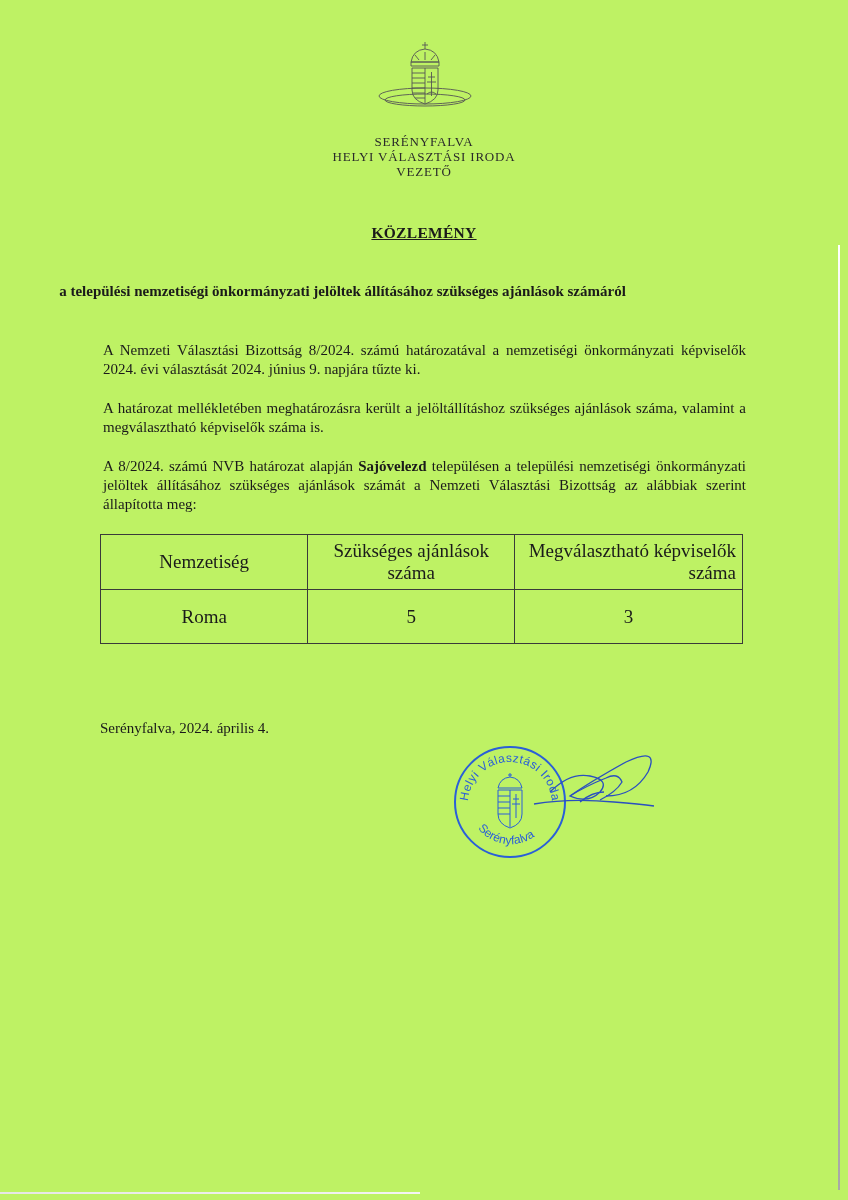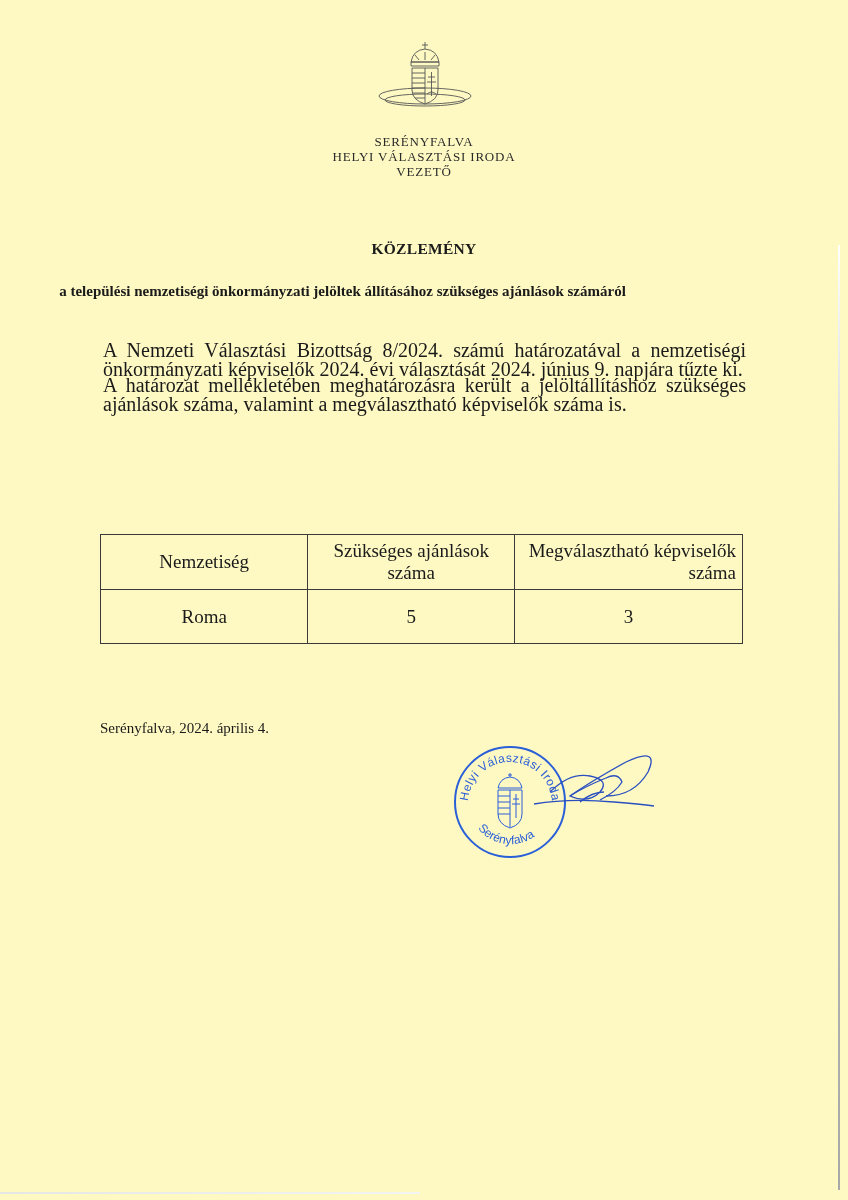--- a/index.html
+++ b/index.html
@@ -1,27 +1,27 @@
 <!DOCTYPE html>
 <html><head>
 <meta charset="utf-8">
 <style>
   html, body { margin: 0; padding: 0; background: #ffffff; }
   body { width: 848px; height: 1200px; position: relative; overflow: hidden;
          font-family: "Liberation Serif", serif; color: #1a1a1a; }
-  .page { position: absolute; left: 0; top: 0; width: 848px; height: 1200px; background: #fef9c3; }
+  .page { position: absolute; left: 0; top: 0; width: 848px; height: 1200px; background: #bef264; }
   .crest { position: absolute; left: 375px; top: 40px; width: 100px; height: 75px; }
   .header { position: absolute; left: 0; width: 848px; text-align: center; font-size: 13px;
             letter-spacing: 0.8px; line-height: 15px; color: #2a2a2a; }
   .header div { white-space: nowrap; }
-  .title { position: absolute; left: 0; top: 240px; width: 848px; text-align: center;
-           font-weight: bold; font-size: 15.5px; letter-spacing: 0.3px; }
+  .title { position: absolute; left: 0; top: 224px; width: 848px; text-align: center;
+           font-weight: bold; font-size: 15.5px; letter-spacing: 0.3px; text-decoration: underline; }
   .subtitle { position: absolute; left: 0; top: 283px; width: 685px; text-align: center;
               font-weight: bold; font-size: 15px; }
-  .para { position: absolute; left: 103px; width: 643px; font-size: 20px; line-height: 19px;
+  .para { position: absolute; left: 103px; width: 643px; font-size: 15px; line-height: 19px;
           text-align: justify; }
   table.data { position: absolute; left: 100px; top: 534px; width: 643px; border-collapse: collapse;
                font-size: 19px; }
   table.data td { border: 1px solid #3a3a3a; text-align: center; vertical-align: middle; padding: 0 6px; }
   table.data tr.head td { height: 54px; }
   table.data tr.body td { height: 53px; font-weight: normal; }
   .date { position: absolute; left: 100px; top: 720px; font-size: 15px; }
   .stamp { position: absolute; left: 450px; top: 740px; width: 120px; height: 120px; }
   .signature { position: absolute; left: 530px; top: 742px; width: 130px; height: 80px; }
   .signer { position: absolute; left: 527px; top: 807px; width: 160px; text-align: center;
@@ -63,21 +63,22 @@
   <div class="header" style="top:134px;">
     <div>SERÉNYFALVA</div>
     <div>HELYI VÁLASZTÁSI IRODA</div>
     <div>VEZETŐ</div>
   </div>
 
   <div class="title">KÖZLEMÉNY</div>
   <div class="subtitle">a települési nemzetiségi önkormányzati jelöltek állításához szükséges ajánlások számáról</div>
 
   <div class="para" style="top:341px;">A Nemzeti Választási Bizottság 8/2024. számú határozatával a nemzetiségi önkormányzati képviselők 2024. évi választását 2024. június 9. napjára tűzte ki.</div>
-  <div class="para" style="top:376px;">A határozat mellékletében meghatározásra került a jelöltállításhoz szükséges ajánlások száma, valamint a megválasztható képviselők száma is.</div>
+  <div class="para" style="top:399px;">A határozat mellékletében meghatározásra került a jelöltállításhoz szükséges ajánlások száma, valamint a megválasztható képviselők száma is.</div>
+  <div class="para" style="top:457px;"><span>A 8/2024. számú NVB határozat alapján </span><b>Sajóvelezd</b><span> településen a települési nemzetiségi önkormányzati jelöltek állításához szükséges ajánlások számát a Nemzeti Választási Bizottság az alábbiak szerint állapította meg:</span></div>
 
   <table class="data">
     <tbody>
         <tr class="head">
       <td style="width:200px;">Nemzetiség</td>
       <td style="width:200px;">Szükséges ajánlások száma</td>
       <td style="width:220px;text-align:right;">Megválasztható képviselők száma</td>
     </tr>
     <tr class="body">
       <td>Roma</td>

